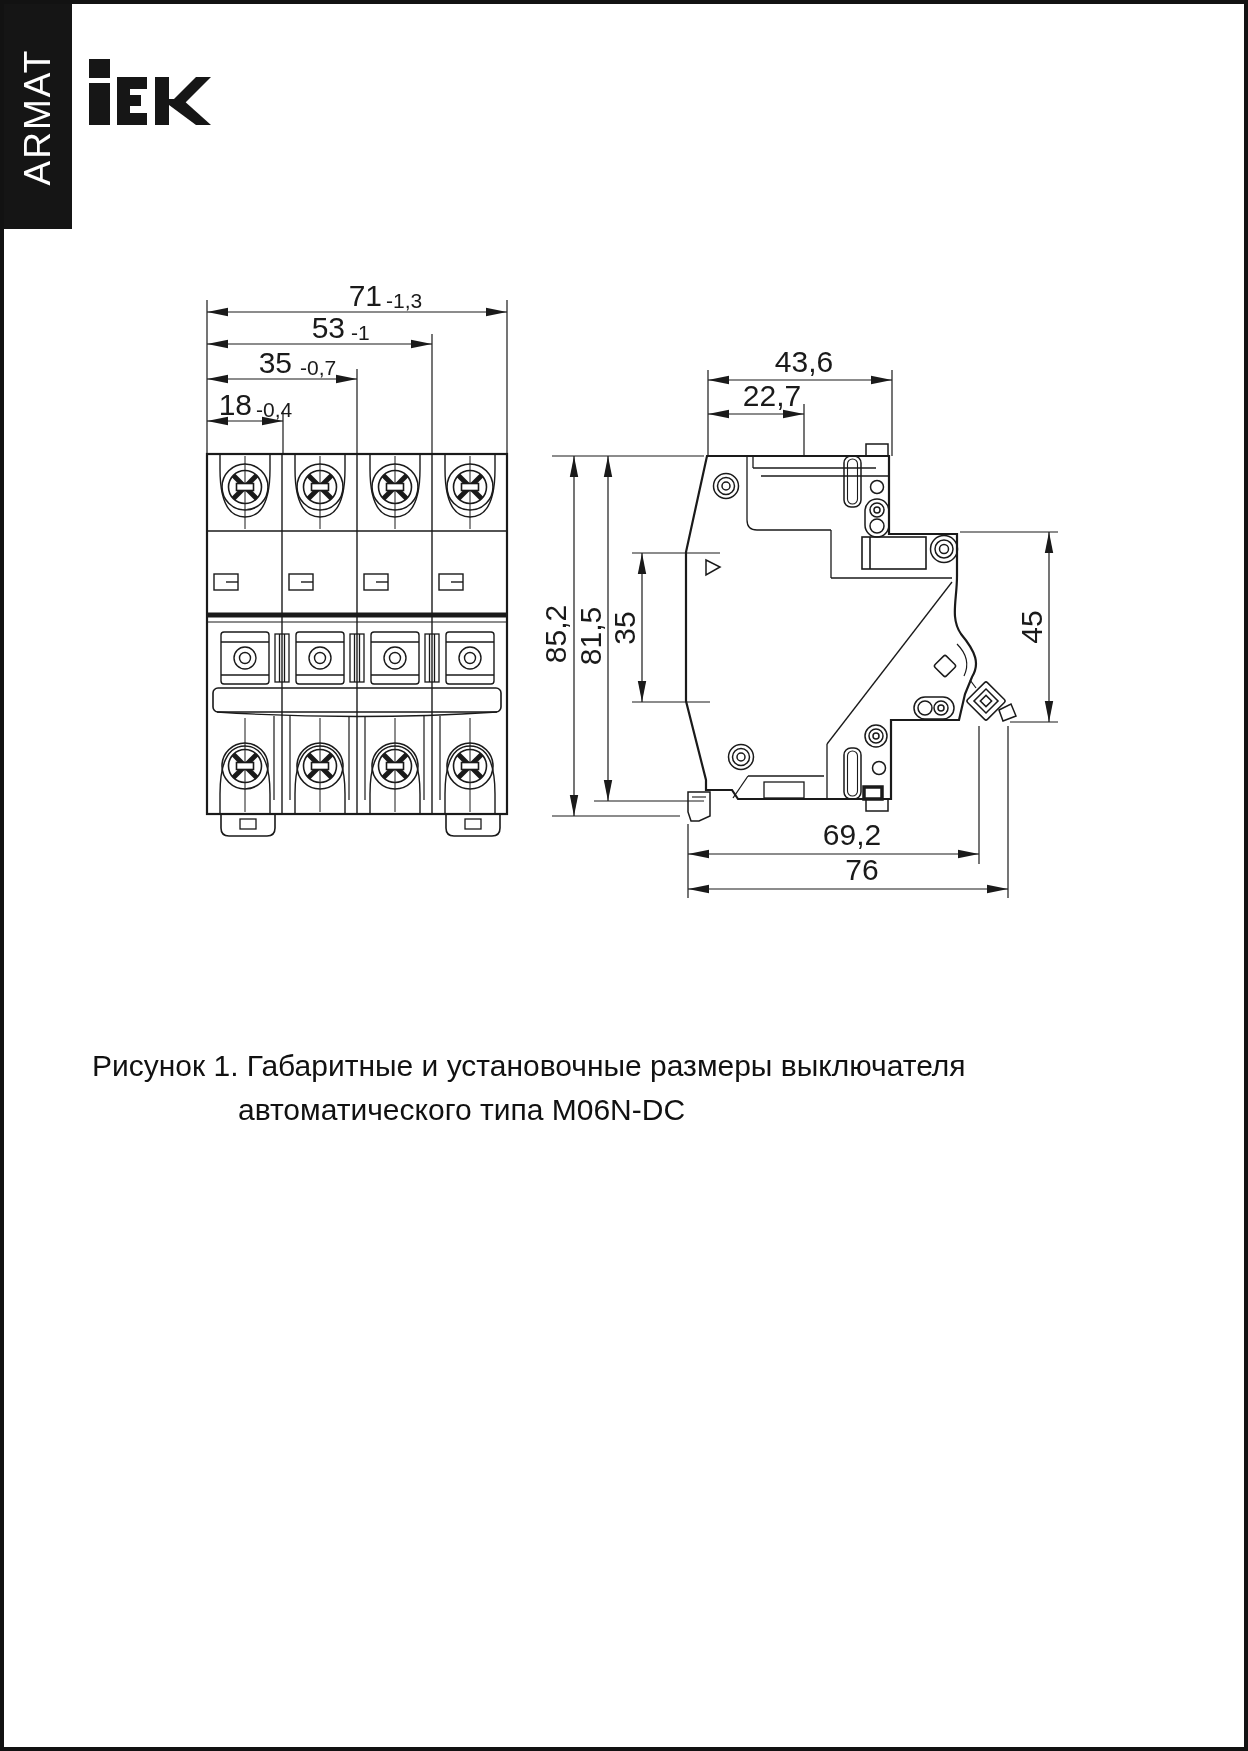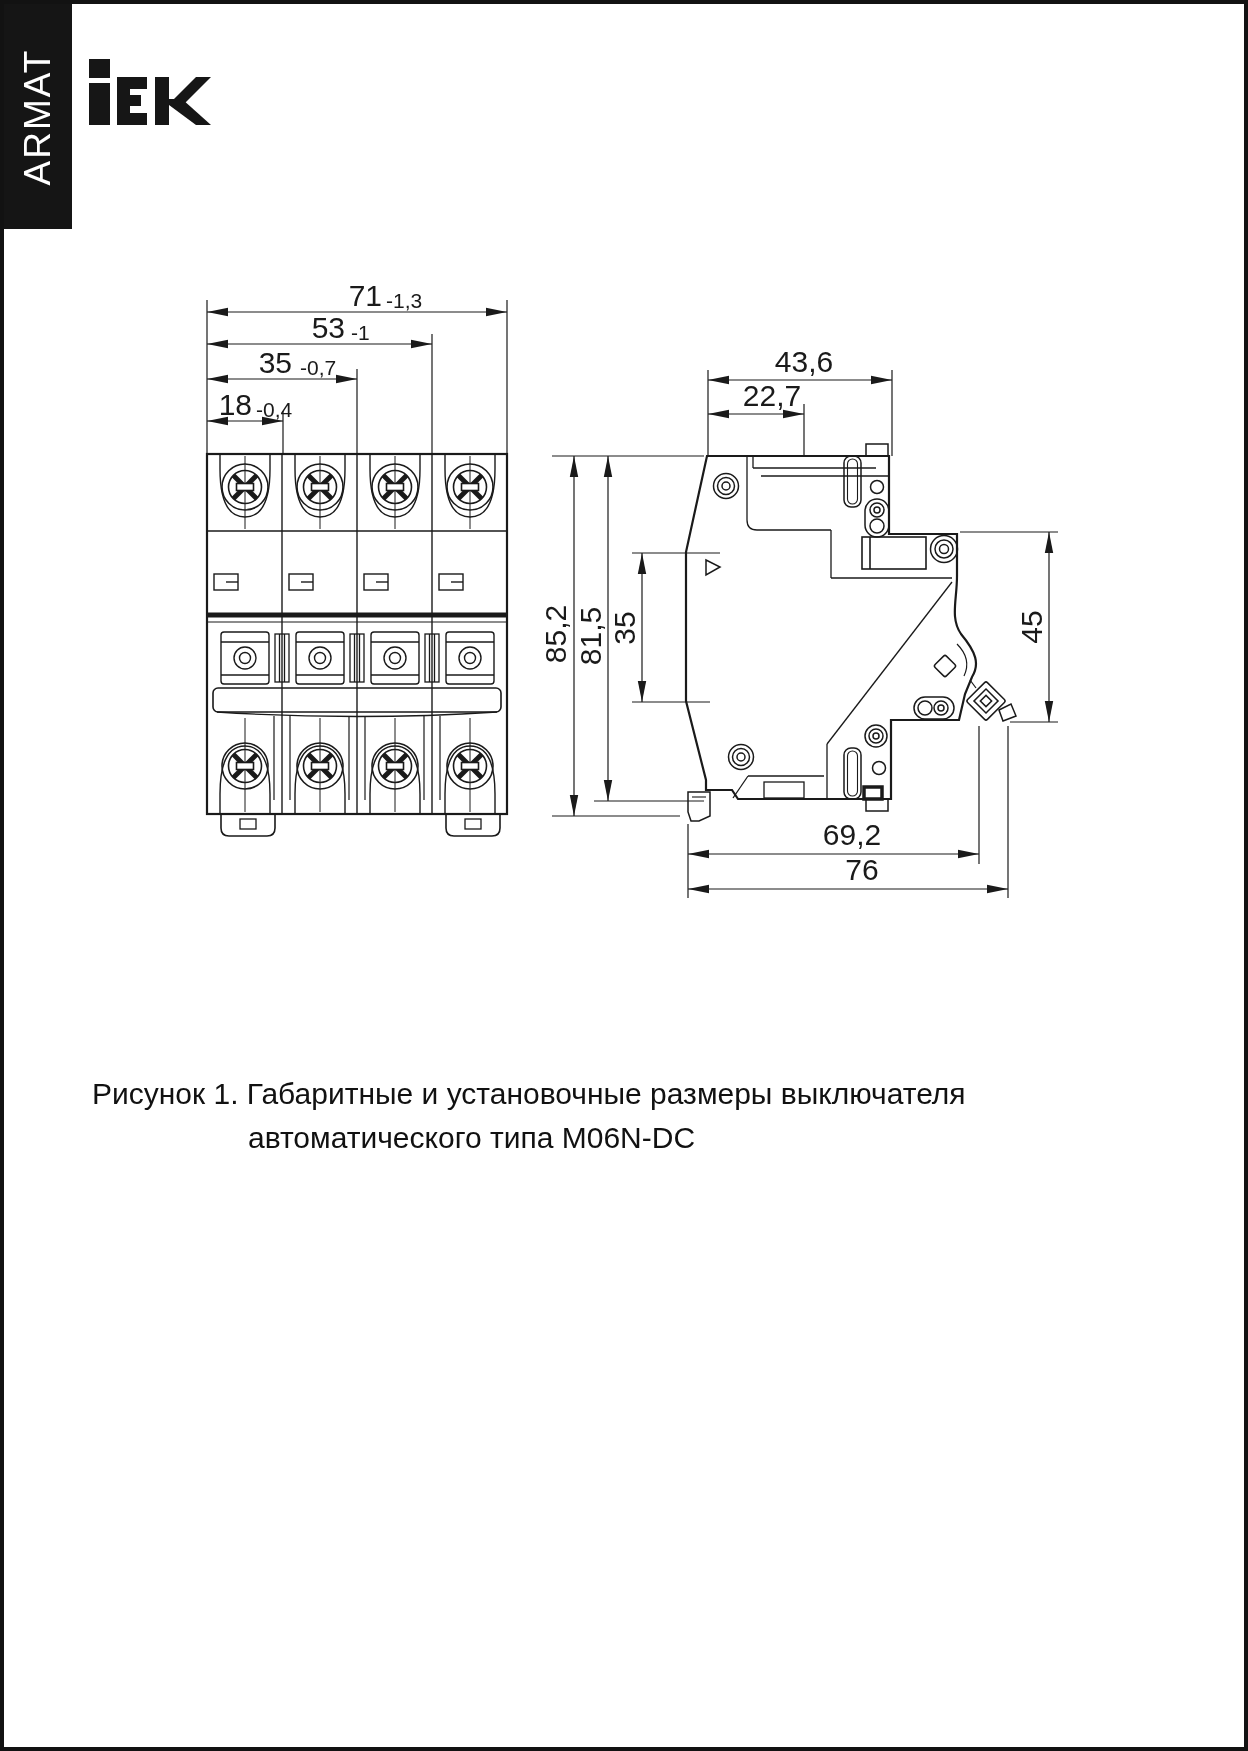--- a/index.html
+++ b/index.html
@@ -17,24 +17,23 @@
     background:#151515;display:flex;align-items:center;justify-content:center;
   }
   .brand-bar span{
     color:#ffffff;font-size:37px;letter-spacing:2px;font-weight:400;
     transform:rotate(-90deg);white-space:nowrap;
   }
   .logo{position:absolute;left:85px;top:55px;width:122px;height:66px;}
   .caption{
     position:absolute;color:#111111;font-size:30px;line-height:44px;
     white-space:nowrap;
-    margin-top:28px;
   }
   .caption.l1{left:88px;top:1040px;}
-  .caption.l2{left:244px;top:1084px;}
+  .caption.l2{left:234px;top:1084px;}
   svg.fig{position:absolute;left:0;top:0;}
   .ink{stroke:#1a1a1a;fill:none;}
   text.dim{font-family:"Liberation Sans",sans-serif;font-size:30px;fill:#1a1a1a;stroke:none;}
   text.tol{font-family:"Liberation Sans",sans-serif;font-size:21px;fill:#1a1a1a;stroke:none;}
 </style>
 </head>
 <body>
 
 <div class="page">
 

